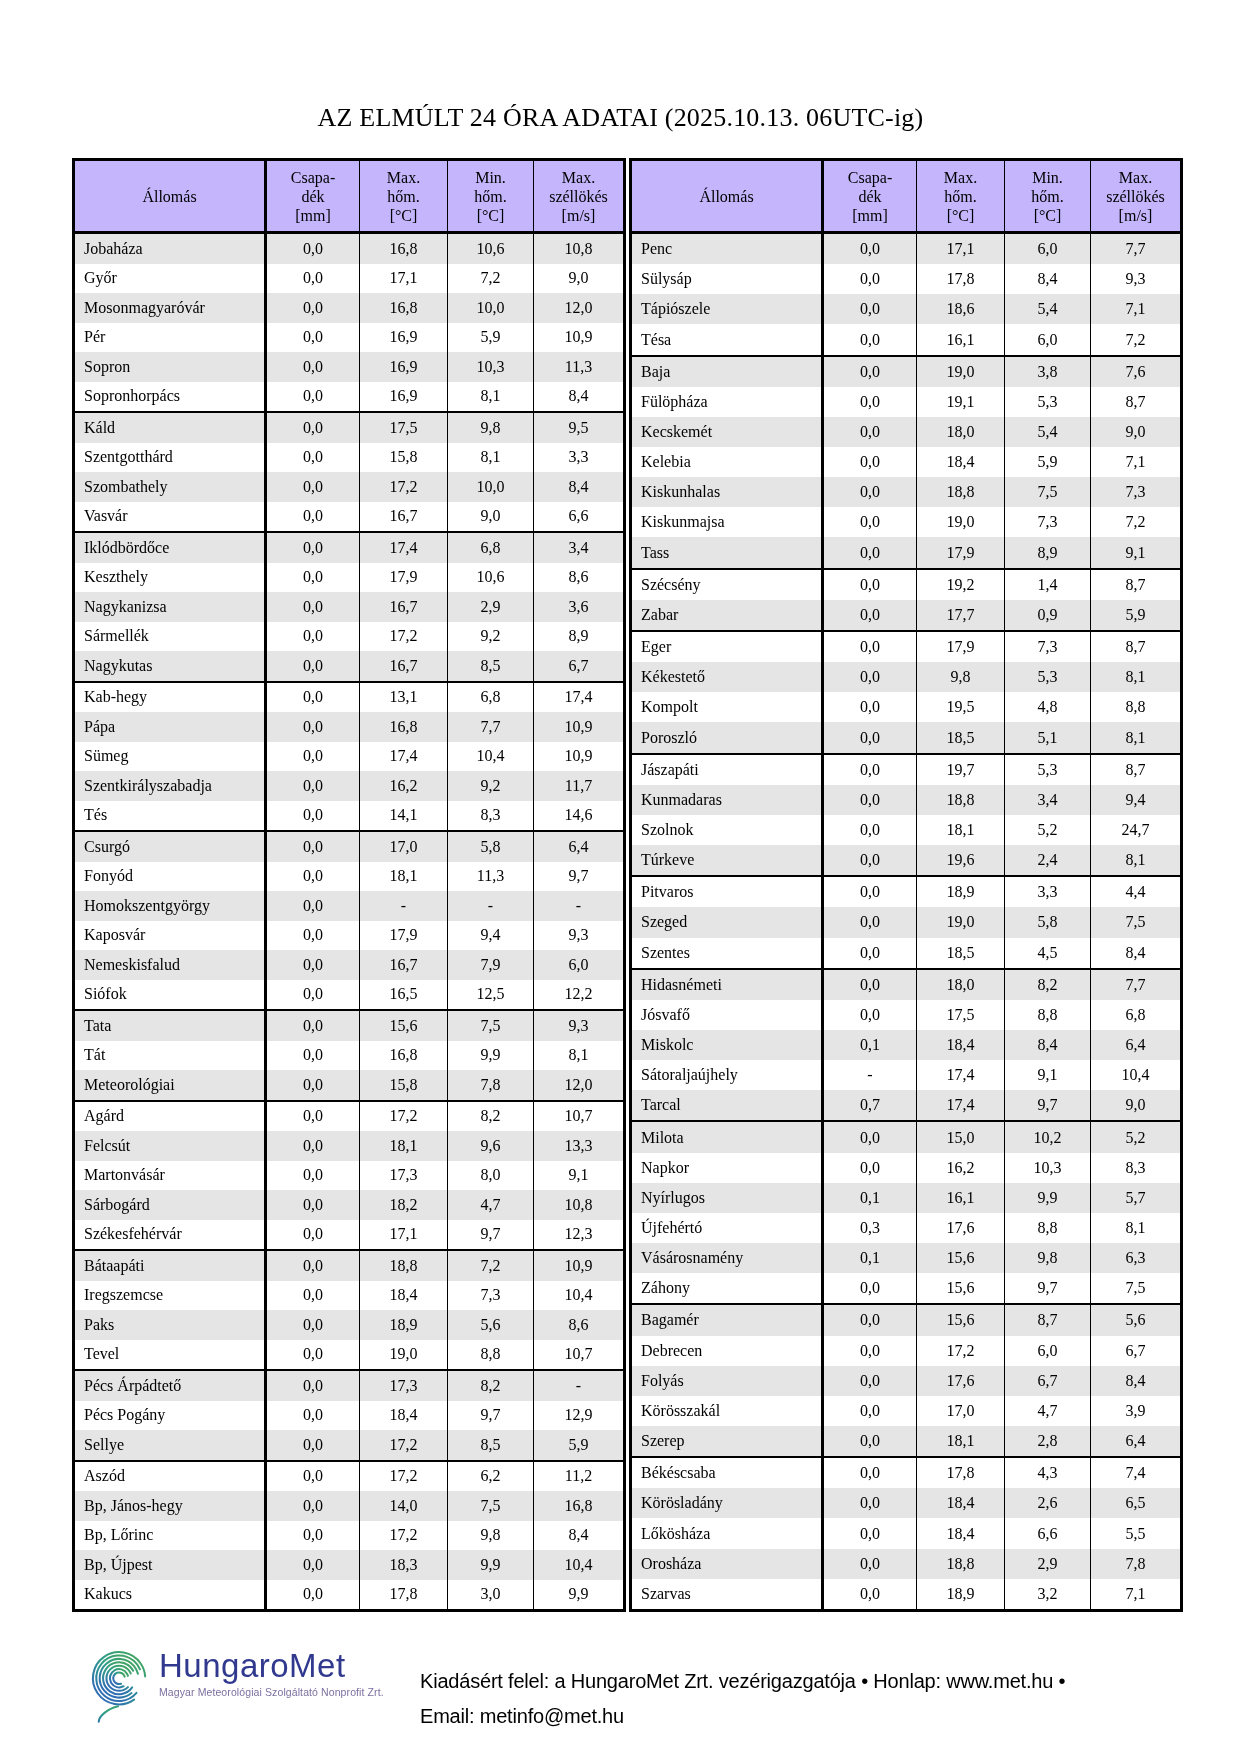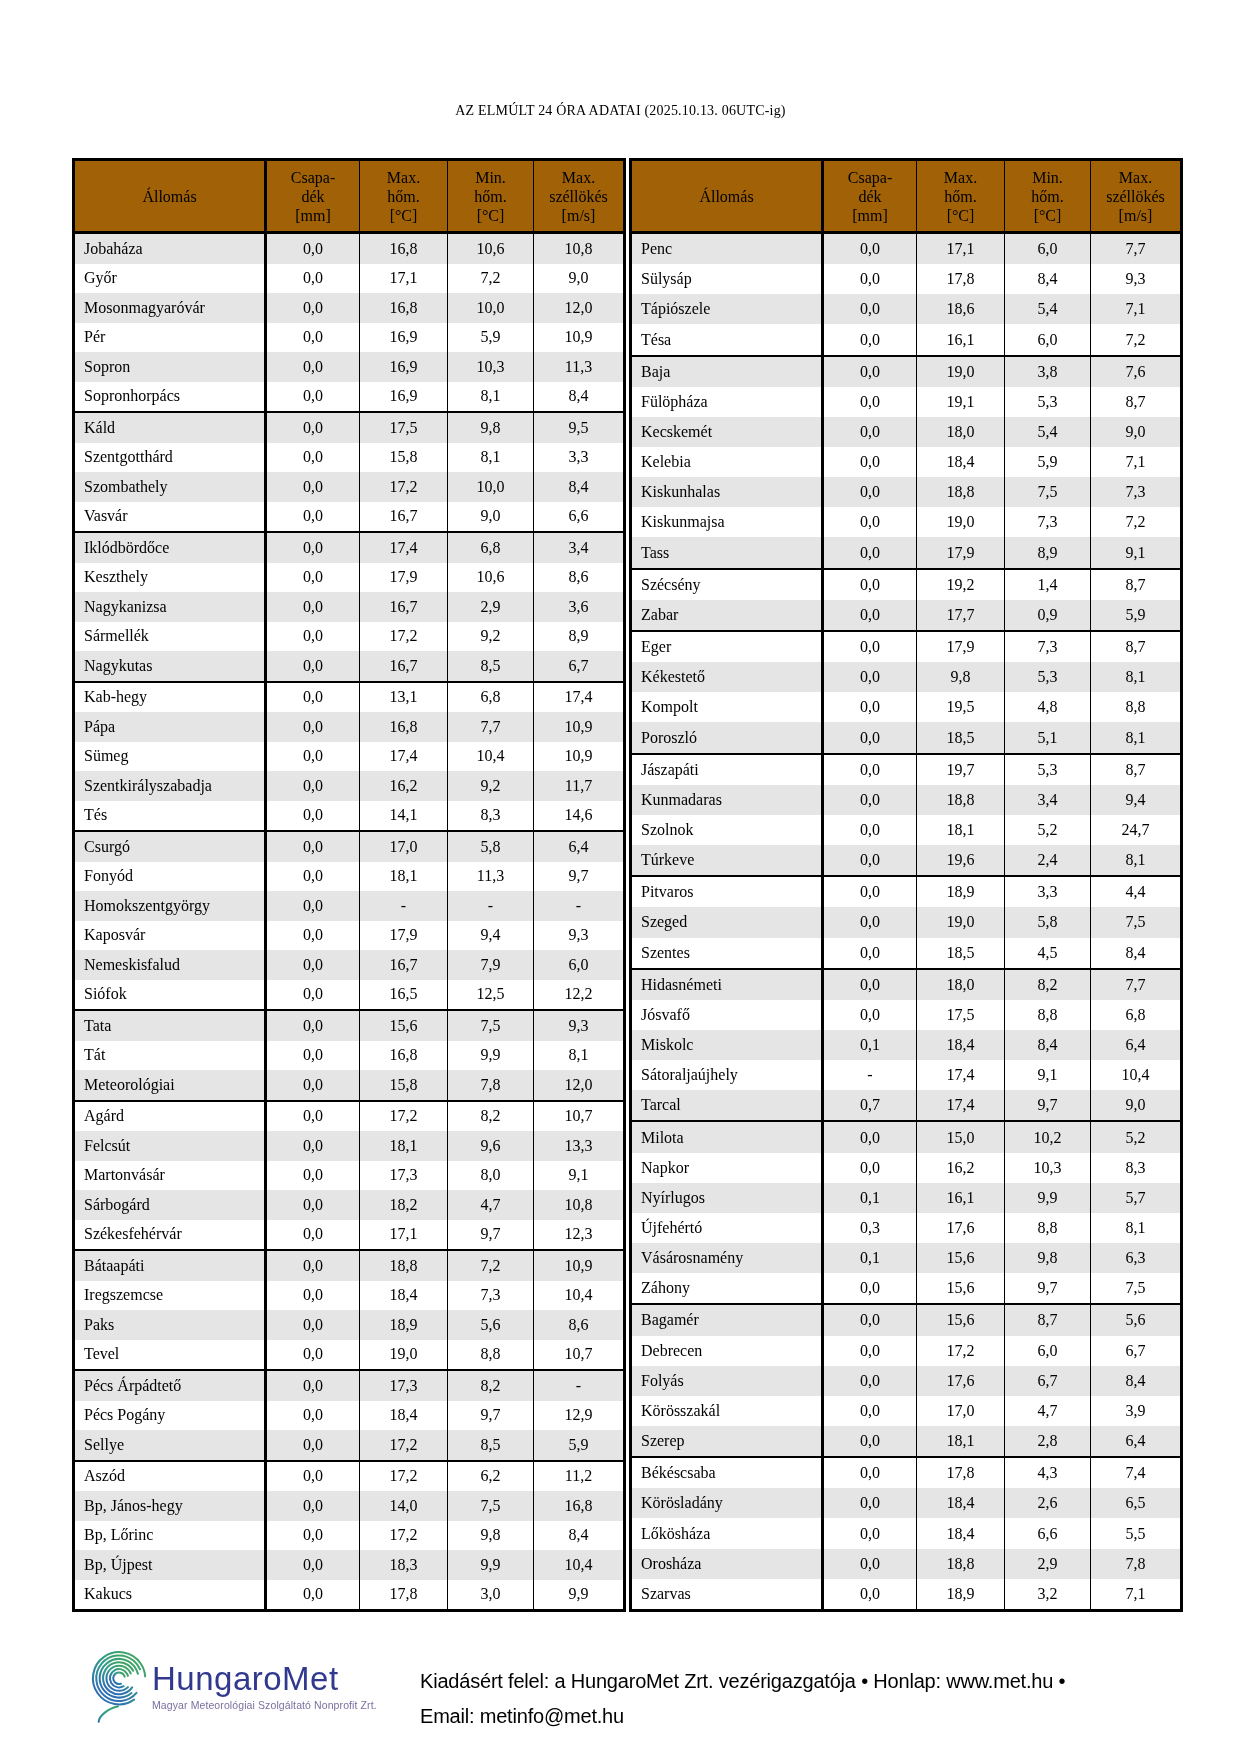--- a/index.html
+++ b/index.html
@@ -3,44 +3,44 @@
 <meta charset="utf-8">
 <style>
   html,body{margin:0;padding:0;}
   body{
     width:1241px;height:1754px;background:#ffffff;position:relative;
     font-family:"Liberation Serif",serif;color:#000;
     -webkit-font-smoothing:antialiased;
   }
   .title{
     position:absolute;top:103px;left:0;width:100%;text-align:center;
-    font-size:14px;letter-spacing:0.2px;
+    font-size:26px;letter-spacing:0.2px;
   }
   .tables{position:absolute;top:158px;left:72px;display:flex;gap:3px;}
   table.wt{
     border-collapse:collapse;border:3px solid #000;table-layout:fixed;
     font-size:16px;width:553px;
   }
   table.wt th{
     font-weight:normal;text-align:center;vertical-align:middle;
     white-space:pre-line;height:70px;line-height:19px;
-    border-left:1px solid #000;background:#a16207;padding:0;
+    border-left:1px solid #000;background:#c4b5fd;padding:0;
   }
   table.wt td{
     height:29.5px;padding:0;border-left:1px solid #000;
     text-align:center;vertical-align:middle;overflow:hidden;white-space:nowrap;
   }
   table.wt th:first-child,table.wt td:first-child{border-left:none;}
   table.wt th:nth-child(2),table.wt td:nth-child(2){border-left:3px solid #000;}
   table.wt thead{border-bottom:3px solid #000;}
   table.wt tbody.grp{border-top:2.5px solid #000;}
   table.wt td.st{text-align:left;padding-left:9px;}
   table.wt tr.shade td{background:#e5e5e5;}
 
-  .logo{position:absolute;left:90px;top:1648px;display:flex;align-items:center;gap:0;}
+  .logo{position:absolute;left:90px;top:1648px;display:flex;align-items:flex-start;gap:7px;}
   .logo-text{display:flex;flex-direction:column;}
   .wordmark{
     font-family:"Liberation Sans",sans-serif;font-size:33px;line-height:36px;
     color:#31398f;letter-spacing:0.5px;
   }
   .tagline{
     font-family:"Liberation Sans",sans-serif;font-size:10.5px;line-height:13px;
     color:#7c6f9f;letter-spacing:0.1px;margin-top:2px;
   }
   .footer-text{

